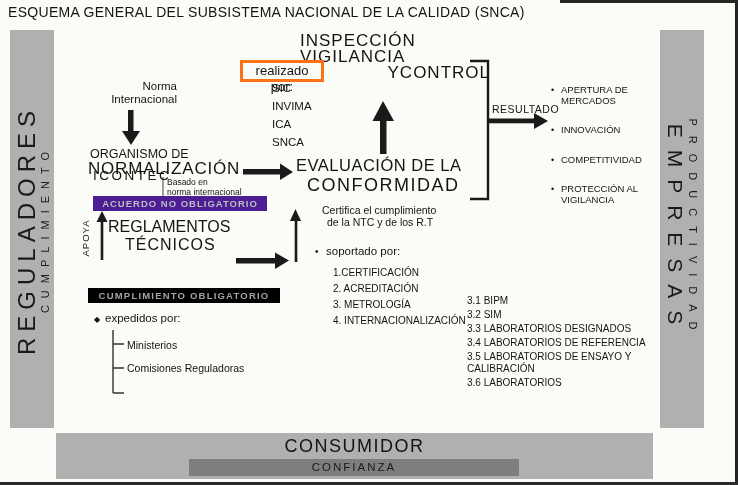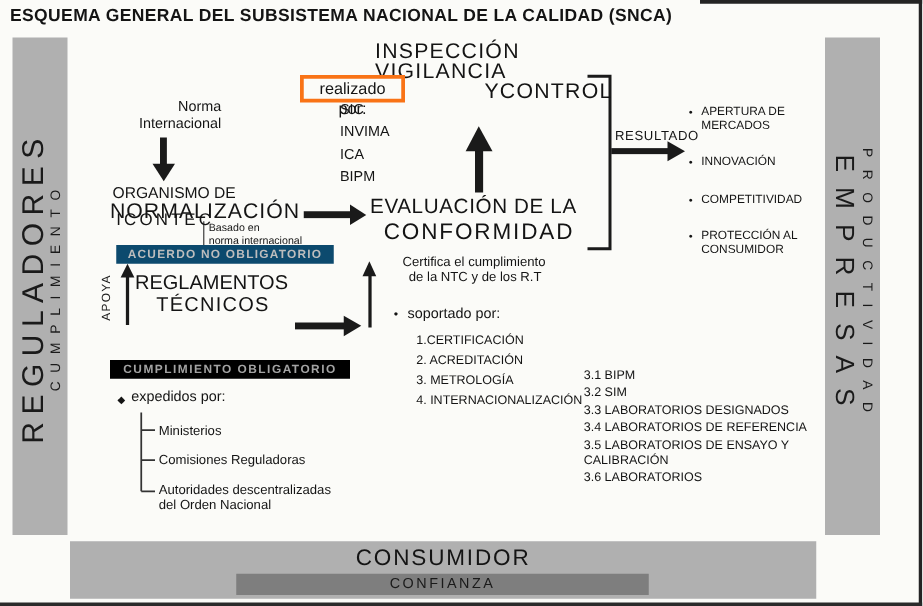--- a/index.html
+++ b/index.html
@@ -11,21 +11,21 @@
   .vlabel{position:absolute;text-align:center;white-space:nowrap;color:#1a1a1a;}
   .rotccw{transform:rotate(-90deg);}
   .rotcw{transform:rotate(90deg);}
   .darkbox{position:absolute;text-align:center;font-weight:bold;}
 </style>
 </head>
 <body>
 
 <div class="stage">
 
-  <div class="abs" style="left:8px;top:4px;font-size:14px;font-weight:bold;letter-spacing:.3px">ESQUEMA GENERAL DEL SUBSISTEMA NACIONAL DE LA CALIDAD (SNCA)</div>
+  <div class="abs" style="left:8px;top:4px;font-size:14px;font-weight:normal;letter-spacing:.3px">ESQUEMA GENERAL DEL SUBSISTEMA NACIONAL DE LA CALIDAD (SNCA)</div>
 
   <svg class="abs" style="left:0;top:0" width="738" height="485">
     <g fill="#1a1a1a">
       <rect x="128" y="110" width="5.5" height="23"></rect>
       <polygon points="122,131 140,131 131,145"></polygon>
     </g>
     <g fill="#1a1a1a">
       <rect x="243" y="169" width="38" height="5.5"></rect>
       <polygon points="280,163.5 280,180 293,172"></polygon>
     </g>
@@ -72,43 +72,41 @@
   </div>
 
   <div class="abs pre" style="left:93px;top:80px;width:84px;text-align:right;font-size:11.5px;line-height:13px">Norma
 Internacional</div>
 
   <div class="abs" style="left:90px;top:147px;font-size:12.5px">ORGANISMO DE</div>
   <div class="abs" style="left:88px;top:159px;font-size:17px;letter-spacing:.8px">NORMALIZACIÓN</div>
   <div class="abs" style="left:93px;top:168px;font-size:13.5px;letter-spacing:2.5px">ICONTEC</div>
   <div class="abs pre" style="left:167px;top:178px;font-size:8.5px;line-height:9.5px">Basado en
 norma internacional</div>
-  <div class="darkbox" style="left:93px;top:196px;width:174px;height:15px;background:#0c4a6e;color:#bdbdbd;font-size:9.5px;line-height:15px;letter-spacing:1px">ACUERDO NO OBLIGATORIO</div>
+  <div class="darkbox" style="left:93px;top:196px;width:174px;height:15px;background:#4c1d95;color:#bdbdbd;font-size:9.5px;line-height:15px;letter-spacing:1px">ACUERDO NO OBLIGATORIO</div>
 
   <div class="vlabel rotccw" style="left:65px;top:232px;width:42px;height:12px;font-size:9.5px;letter-spacing:1px;line-height:12px">APOYA</div>
   <div class="abs" style="left:108px;top:218px;font-size:16px">REGLAMENTOS</div>
   <div class="abs" style="left:125px;top:236px;font-size:16px;letter-spacing:1px">TÉCNICOS</div>
   <div class="darkbox" style="left:88px;top:288px;width:192px;height:15px;background:#000000;color:#a3a3a3;font-size:9.5px;line-height:15px;letter-spacing:1.2px">CUMPLIMIENTO OBLIGATORIO</div>
 
   <div class="abs" style="left:94px;top:315px;font-size:8px">◆</div>
   <div class="abs" style="left:105px;top:312px;font-size:11.5px">expedidos por:</div>
   <div class="abs" style="left:127px;top:339px;font-size:10.5px">Ministerios</div>
   <div class="abs" style="left:127px;top:362px;font-size:10.5px">Comisiones Reguladoras</div>
-  <div class="abs pre" style="left:127px;top:386px;font-size:10.5px;line-height:12px">Autoridades descentralizadas
-del Orden Nacional</div>
 
   <div class="abs" style="left:300px;top:33px;width:190px;text-align:left;font-size:17px;line-height:16px;letter-spacing:1px">INSPECCIÓN</div>
   <div class="abs" style="left:300px;top:49px;width:190px;text-align:left;font-size:17px;line-height:16px;letter-spacing:1px">VIGILANCIA</div>
   <div class="abs" style="left:300px;top:65px;width:190px;text-align:right;font-size:17px;line-height:16px;letter-spacing:1px">YCONTROL</div>
 
   <div class="abs" style="left:240px;top:60px;width:78px;height:16px;border:3px solid #f97316;font-size:13px;line-height:16px;text-align:center">realizado por:</div>
   <div class="abs" style="left:272px;top:82px;font-size:11.5px">SIC</div>
   <div class="abs" style="left:272px;top:100px;font-size:11.5px">INVIMA</div>
   <div class="abs" style="left:272px;top:118px;font-size:11.5px">ICA</div>
-  <div class="abs" style="left:272px;top:136px;font-size:11.5px">BIPM</div>
+  <div class="abs" style="left:272px;top:136px;font-size:11.5px">SNCA</div>
 
   <div class="abs" style="left:296px;top:156px;font-size:16.5px;letter-spacing:.5px">EVALUACIÓN DE LA</div>
   <div class="abs" style="left:307px;top:175px;font-size:18px;letter-spacing:1.5px">CONFORMIDAD</div>
   <div class="abs" style="left:322px;top:204px;font-size:10.5px">Certifica el cumplimiento</div>
   <div class="abs" style="left:327px;top:216px;font-size:10.5px">de la NTC y de los R.T</div>
 
   <div class="abs" style="left:315px;top:246px;font-size:10px">•</div>
   <div class="abs" style="left:326px;top:245px;font-size:11.5px">soportado por:</div>
   <div class="abs" style="left:333px;top:267px;font-size:10px">1.CERTIFICACIÓN</div>
   <div class="abs" style="left:333px;top:283px;font-size:10px">2. ACREDITACIÓN</div>
@@ -127,19 +125,19 @@
 
   <div class="abs" style="left:551px;top:85px;font-size:9px">•</div>
   <div class="abs pre" style="left:561px;top:84px;font-size:9.5px;line-height:11px">APERTURA DE
 MERCADOS</div>
   <div class="abs" style="left:551px;top:125px;font-size:9px">•</div>
   <div class="abs" style="left:561px;top:124px;font-size:9.5px">INNOVACIÓN</div>
   <div class="abs" style="left:551px;top:155px;font-size:9px">•</div>
   <div class="abs" style="left:561px;top:154px;font-size:9.5px">COMPETITIVIDAD</div>
   <div class="abs" style="left:551px;top:184px;font-size:9px">•</div>
   <div class="abs pre" style="left:561px;top:183px;font-size:9.5px;line-height:11px">PROTECCIÓN AL
-CONSUMIDOR</div>
+VIGILANCIA</div>
 
   <div class="abs" style="left:735px;top:0;width:3px;height:485px;background:#242424"></div>
   <div class="abs" style="left:560px;top:0;width:178px;height:3px;background:#242424"></div>
   <div class="abs" style="left:0;top:482px;width:738px;height:3px;background:#2a2a2a"></div>
 
 </div>
 
 </body></html>

